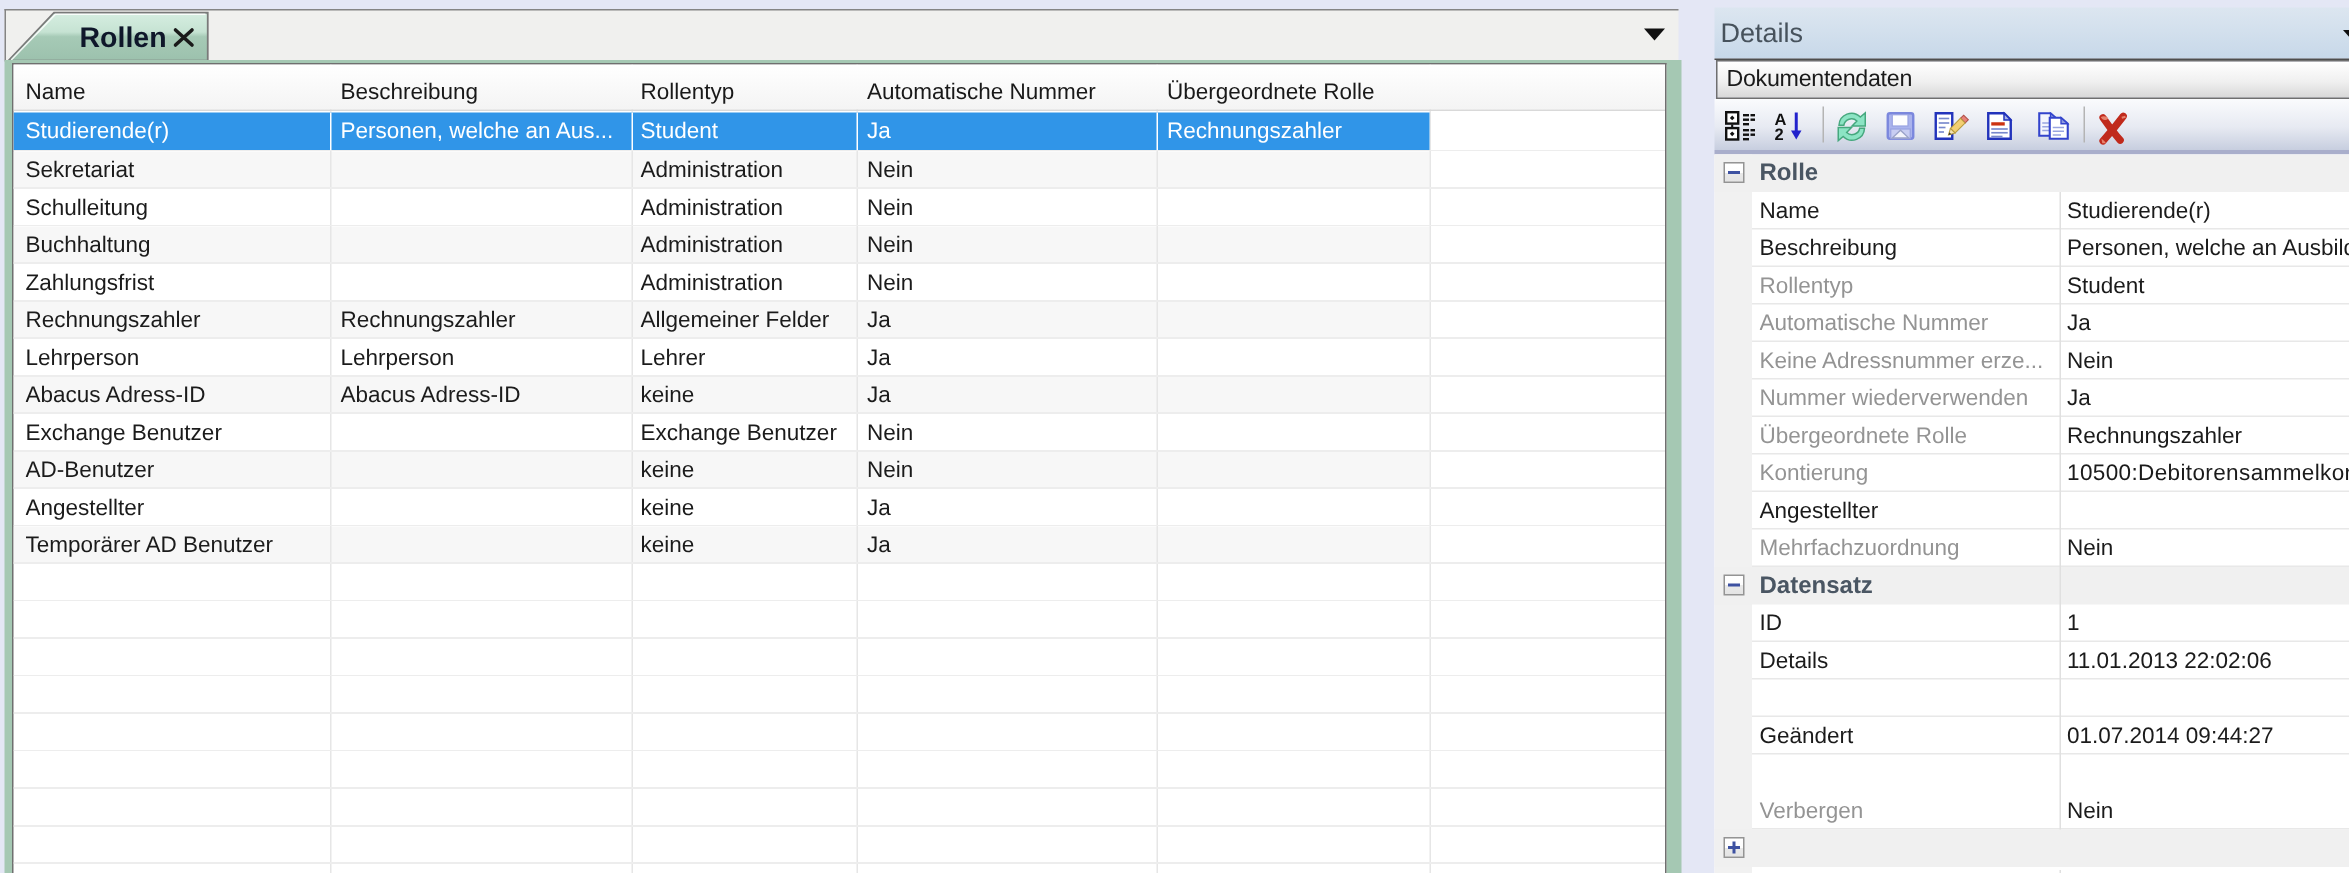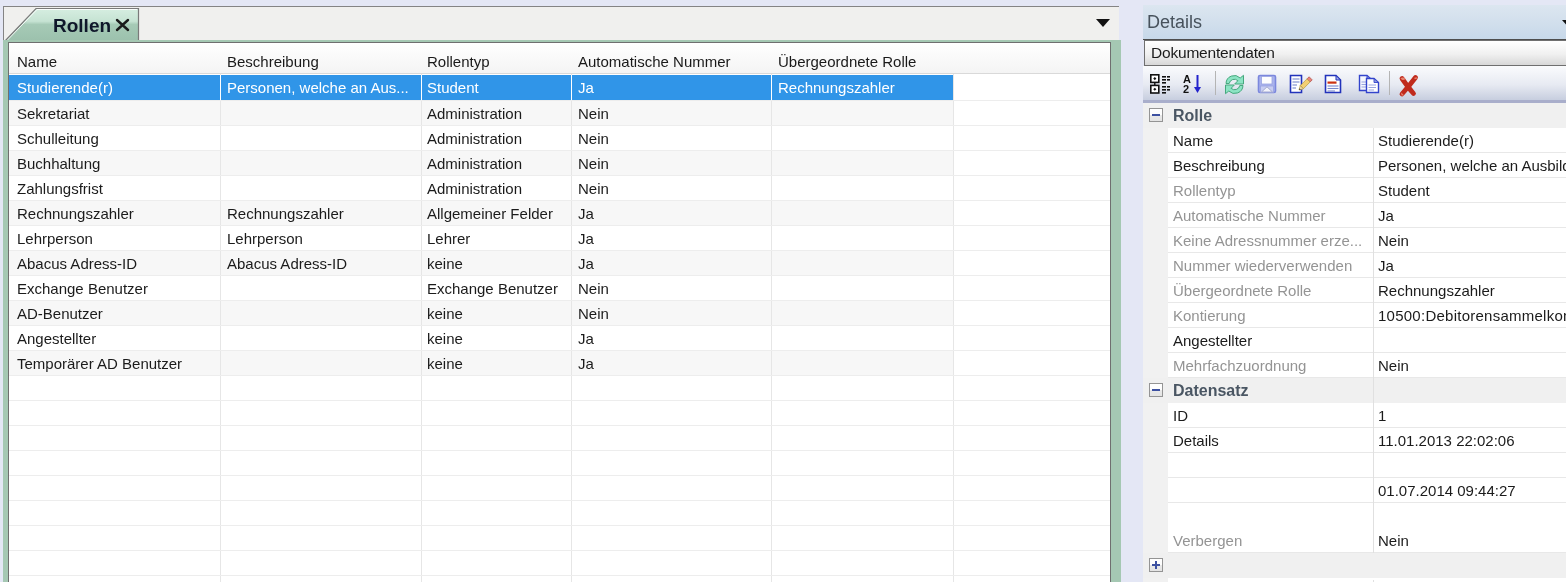--- a/index.html
+++ b/index.html
@@ -338,20 +338,21 @@
         <span class="plabel">ID</span>
         <span class="pval">1</span>
       </div>
     <div class="abs prow" style="top:325.5px">
         <span class="plabel">Details</span>
         <span class="pval">11.01.2013 22:02:06</span>
       </div>
     <div class="abs prow" style="top:350.5px">
       </div>
     <div class="abs prow" style="top:375.5px">
+        <span class="plabel">Geändert</span>
         <span class="pval">01.07.2014 09:44:27</span>
       </div>
     <div class="abs prow" style="top:425.5px">
         <span class="plabel gray">Verbergen</span>
         <span class="pval">Nein</span>
       </div>
     <div class="abs sect" style="top:450.5px">
         <span class="exp">
           <span class="h"></span>
           <span class="v"></span>

